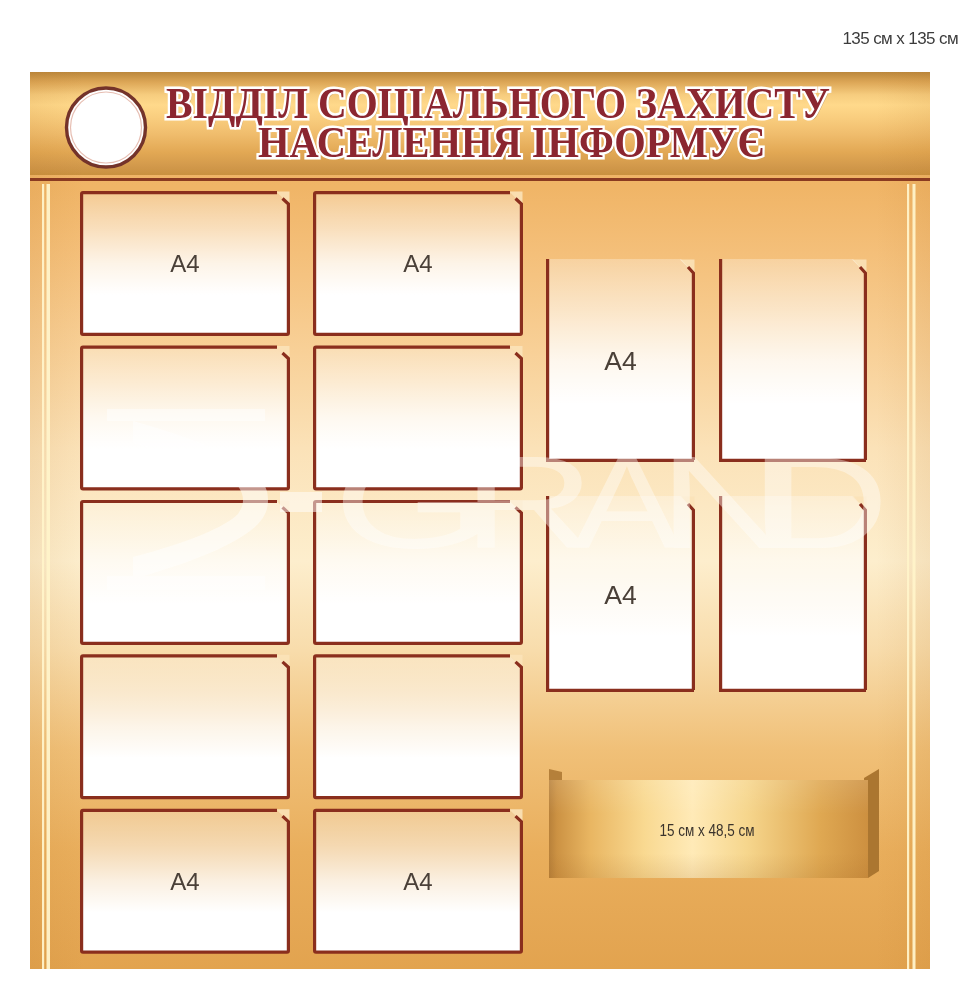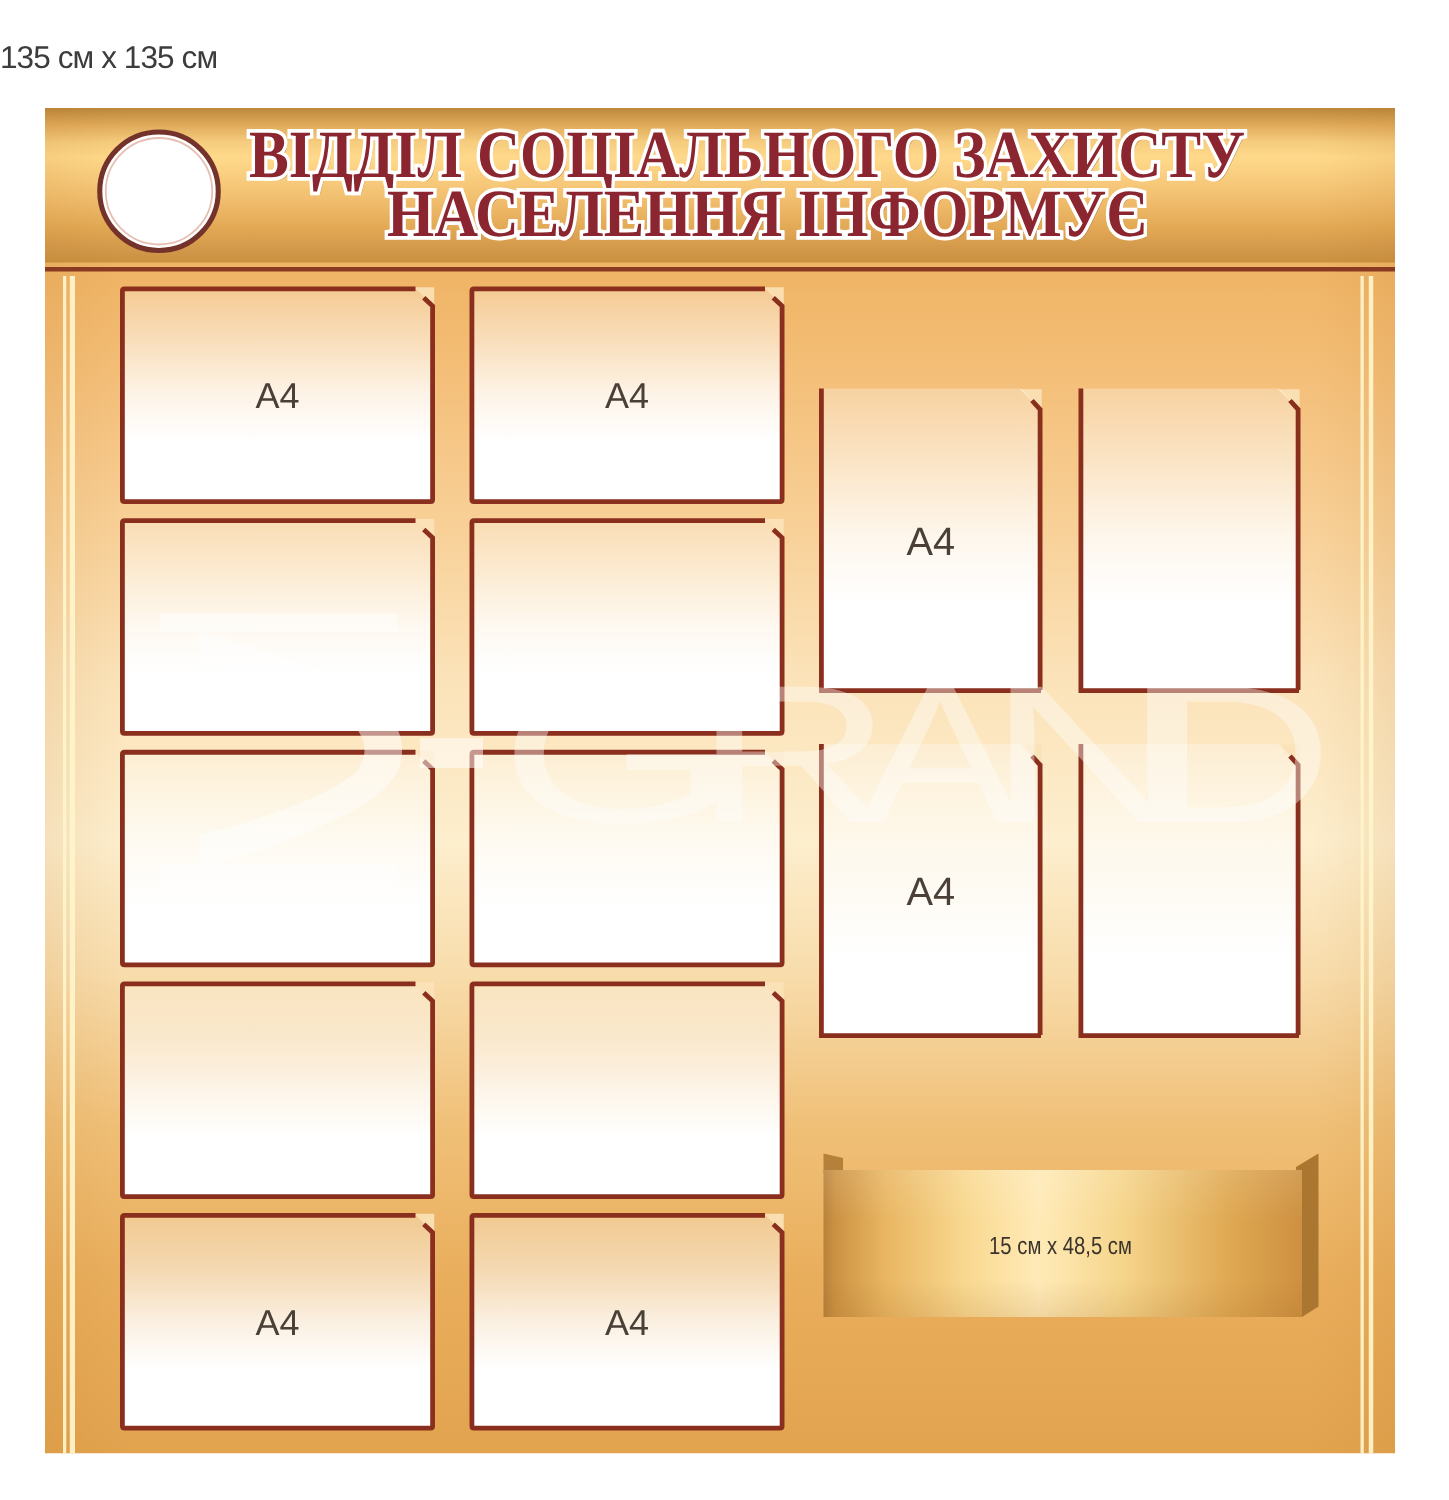--- a/index.html
+++ b/index.html
@@ -1,17 +1,17 @@
 <!DOCTYPE html>
 <html><head><meta charset="utf-8"><style>
 html,body{margin:0;padding:0;width:966px;height:1000px;background:#fff;overflow:hidden;}
 body{font-family:"Liberation Sans", sans-serif;position:relative;}
 </style></head><body>
 
-<div style="position:absolute;left:0;top:28px;width:958px;text-align:left;font-size:21px;color:#3c3c3c;letter-spacing:-0.6px;line-height:21px;">135 см x 135 см</div>
+<div style="position:absolute;left:0;top:28px;width:958px;text-align:right;font-size:17px;color:#3c3c3c;letter-spacing:-0.6px;line-height:21px;">135 см x 135 см</div>
 
 <svg style="position:absolute;left:30px;top:72px;" width="900" height="897" viewBox="0 0 900 897">
 <defs>
 <linearGradient id="bg" x1="0" y1="0" x2="0" y2="1">
 <stop offset="0" stop-color="#edb164"></stop>
         <stop offset="0.13" stop-color="#f0b567"></stop>
 <stop offset="0.20" stop-color="#f4bf79"></stop>
         <stop offset="0.31" stop-color="#f8d097"></stop>
 <stop offset="0.42" stop-color="#fbe2b8"></stop>
         <stop offset="0.545" stop-color="#fdeecd"></stop>

